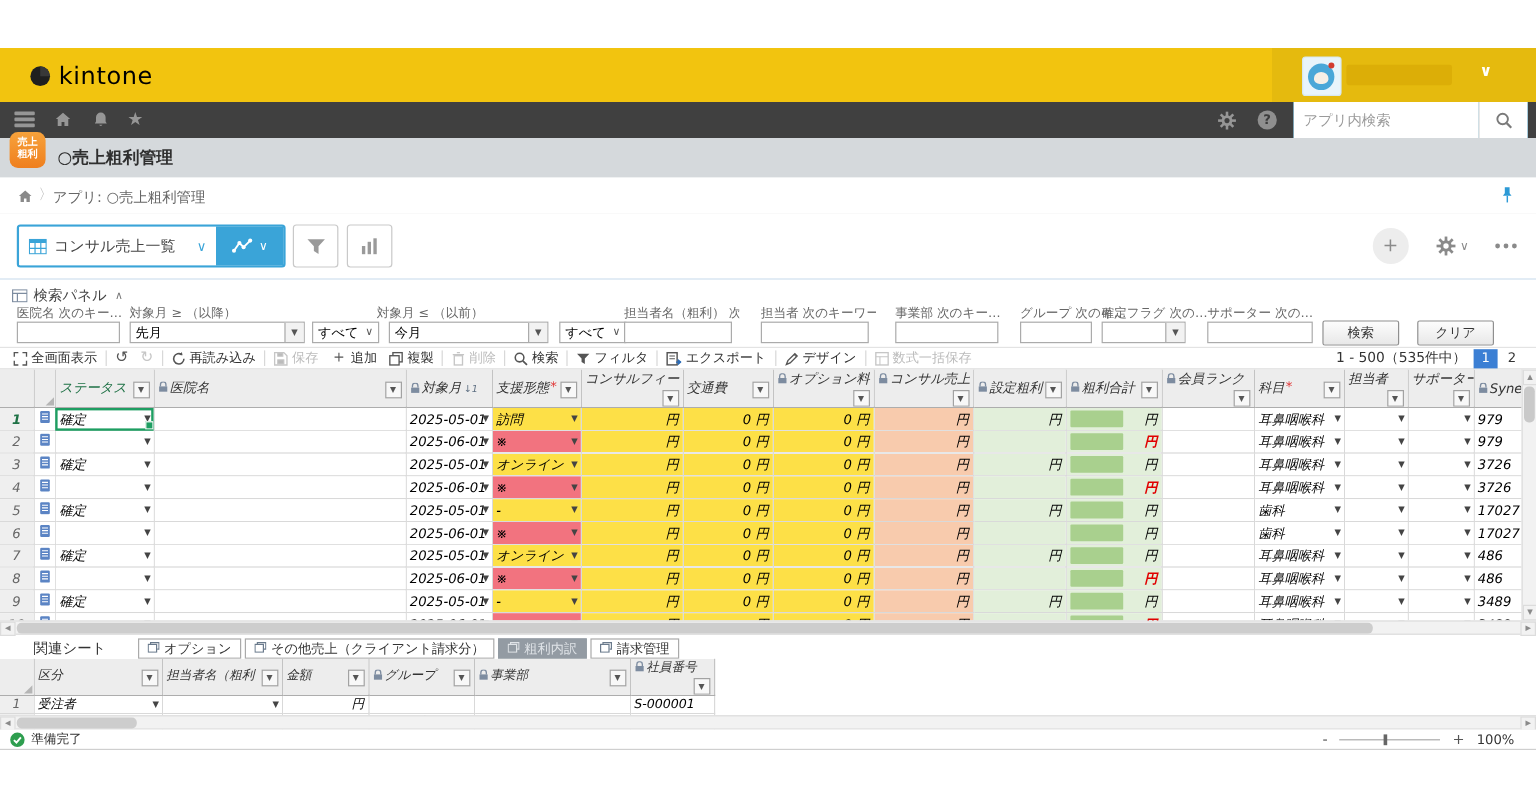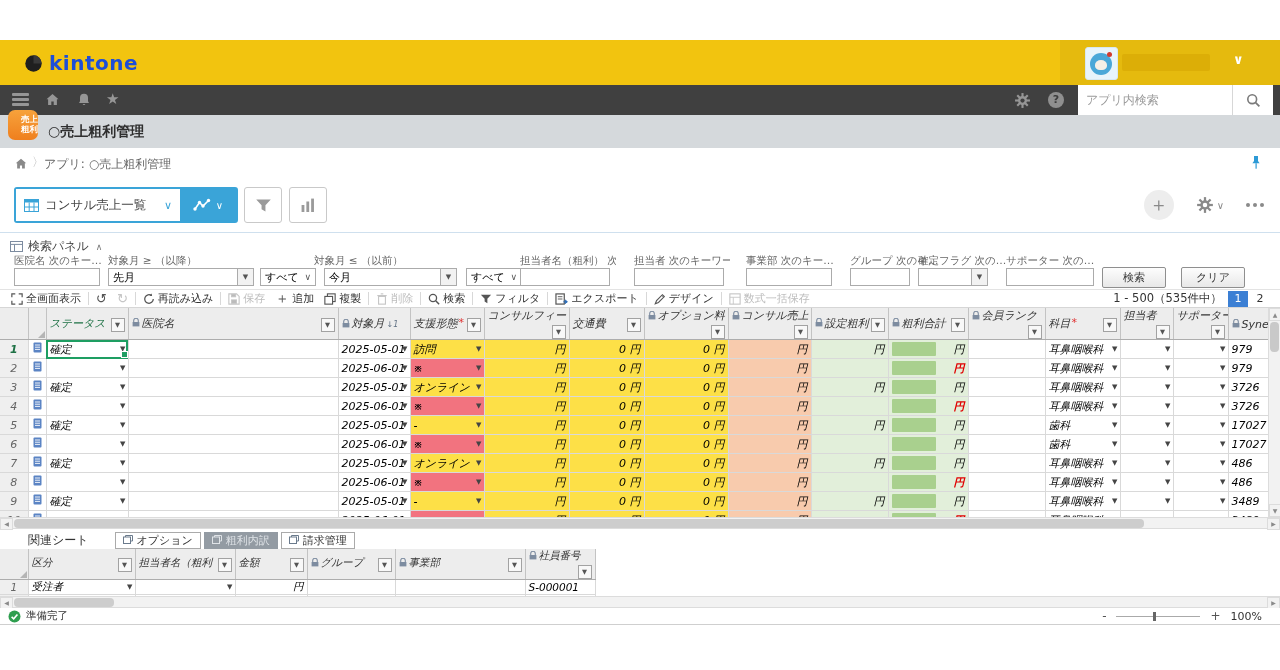--- a/index.html
+++ b/index.html
@@ -4,21 +4,21 @@
 <style>
   html,body{margin:0;padding:0;background:#fff;}
   body{width:1280px;height:670px;font-family:"DejaVu Sans","Liberation Sans",sans-serif;position:relative;overflow:hidden;
        -webkit-font-smoothing:antialiased;}
   .abs{position:absolute;}
   .band{position:absolute;left:0;right:0;}
 
   
   .kbar{top:40px;height:45px;background:#f2c40f;}
   .klogo{position:absolute;left:24px;top:11px;display:flex;align-items:center;gap:6px;}
-  .klogo-text{font-size:20px;font-weight:bold;color:#1d4ed8;letter-spacing:0.5px;}
+  .klogo-text{font-size:20px;font-weight:normal;color:#000000;letter-spacing:0.5px;}
   .kbar-right{position:absolute;right:0;top:0;bottom:0;left:1060px;background:rgba(0,0,0,0.05);}
   .avatar{position:absolute;left:1085px;top:7px;width:31px;height:31px;border-radius:3px;background:#e8f4fb;overflow:hidden;border:1px solid #d8e8f0;}
   .avatar .a1{position:absolute;left:4px;top:5px;width:22px;height:22px;border-radius:50%;background:#4aa7d8;}
   .avatar .a2{position:absolute;left:9px;top:12px;width:12px;height:10px;border-radius:50% 50% 40% 40%;background:#f6efe6;}
   .avatar .a3{position:absolute;right:5px;top:4px;width:5px;height:5px;border-radius:50%;background:#d23b2f;}
   .nameplate{position:absolute;left:1122px;top:14px;width:88px;height:17px;background:#dcae07;border-radius:2px;}
   .kchev{position:absolute;left:1233px;top:12px;color:#fff;font-size:13px;font-weight:bold;}
 
   
   .gnav{top:85px;height:30px;background:#404040;}
@@ -28,21 +28,21 @@
   .help{position:absolute;left:1048px;top:7px;width:16px;height:16px;border-radius:50%;background:#8f8f8f;color:#3c3c3c;
         font-size:11px;font-weight:bold;text-align:center;line-height:16px;}
   .gsearch{position:absolute;left:1078px;top:0;width:195px;height:30px;background:#0ea5e9;display:flex;}
   .gsearch input{flex:1;border:0;outline:none;padding:0 8px;font-size:12px;color:#333;font-family:inherit;min-width:0;}
   .gsearch input::placeholder{color:#9a9a9a;}
   .gsearch-btn{width:40px;border-left:1px solid #d7d7d7;display:flex;align-items:center;justify-content:center;background:#fff;cursor:pointer;}
 
   
   .appbar{top:115px;height:33px;background:#d5d9dc;}
   .appicon{position:absolute;left:8px;top:-5px;width:30px;height:30px;border-radius:7px;background:linear-gradient(#f7a23b,#ef7f1e);
-           color:#fff;font-size:8.5px;font-weight:bold;text-align:right;line-height:1.15;padding-top:5px;box-sizing:border-box;}
+           color:#fff;font-size:8.5px;font-weight:bold;text-align:center;line-height:1.15;padding-top:5px;box-sizing:border-box;}
   .apptitle{position:absolute;left:48px;top:8px;font-size:14px;font-weight:bold;color:#2f2f2f;}
 
   
   .crumb{top:148px;height:30px;background:#fff;border-bottom:1px solid #e6e6e6;}
   .crumb-home{position:absolute;left:14px;top:8px;}
   .crumb-sep{position:absolute;left:32px;top:6px;color:#b8b8b8;font-size:12px;}
   .crumb-txt{position:absolute;left:44px;top:8px;font-size:12px;color:#666;}
   .pin{position:absolute;right:18px;top:7px;}
 
   
@@ -836,20 +836,27 @@
 <div class="band relbar">
   <span class="rel-label">関連シート</span>
   <span id="tabs-root" style="display:flex;align-items:center;">
       <span class="tab">
         <span><svg width="10" height="9" viewBox="0 0 10 9">
             <rect x="0.5" y="2" width="7" height="6.5" fill="none" stroke="#6a7a8c"></rect>
             <path d="M2.5 2V0.5h7V6H8" fill="none" stroke="#6a7a8c"></path>
           </svg></span>
         <span>オプション</span>
       </span>
+      <span class="tab">
+        <span><svg width="10" height="9" viewBox="0 0 10 9">
+            <rect x="0.5" y="2" width="7" height="6.5" fill="none" stroke="#6a7a8c"></rect>
+            <path d="M2.5 2V0.5h7V6H8" fill="none" stroke="#6a7a8c"></path>
+          </svg></span>
+        <span>その他売上（クライアント請求分）</span>
+      </span>
       <span class="tab act">
         <span><svg width="10" height="9" viewBox="0 0 10 9">
             <rect x="0.5" y="2" width="7" height="6.5" fill="none" stroke="#6a7a8c"></rect>
             <path d="M2.5 2V0.5h7V6H8" fill="none" stroke="#6a7a8c"></path>
           </svg></span>
         <span>粗利内訳</span>
       </span>
       <span class="tab">
         <span><svg width="10" height="9" viewBox="0 0 10 9">
             <rect x="0.5" y="2" width="7" height="6.5" fill="none" stroke="#6a7a8c"></rect>

